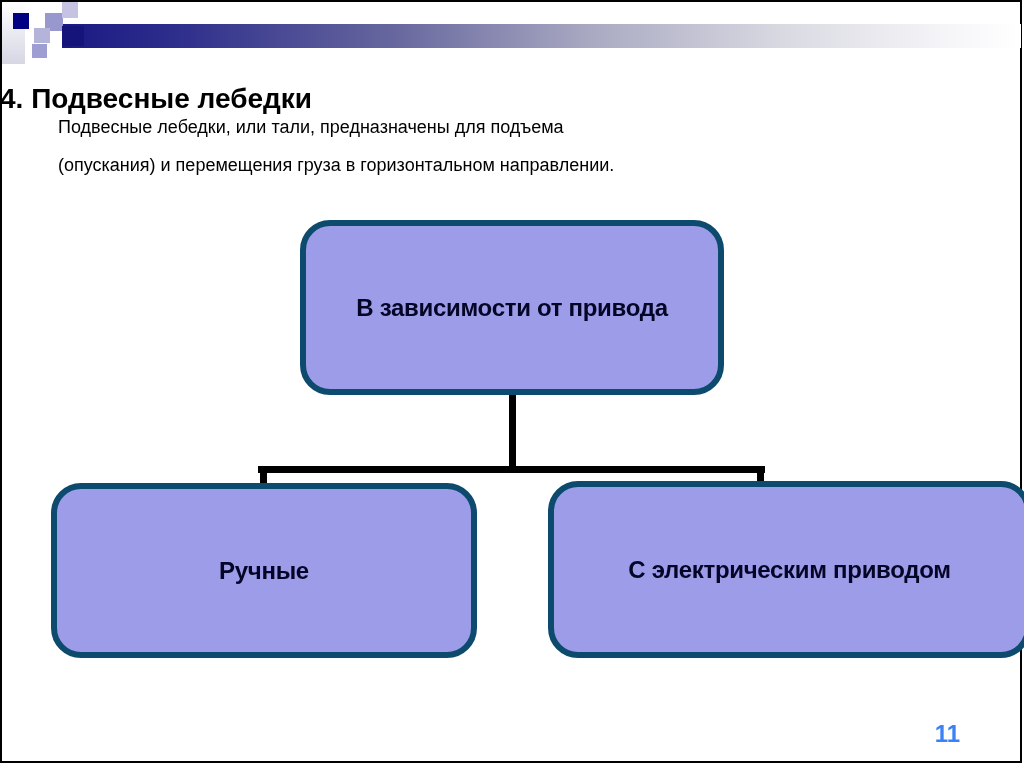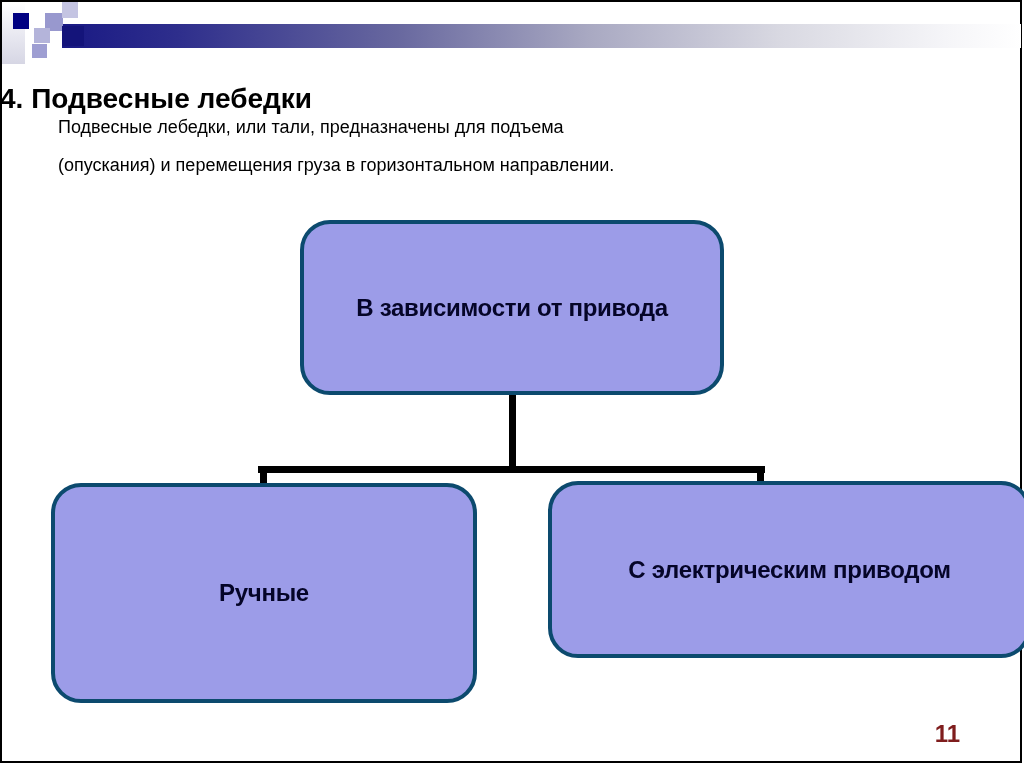--- a/index.html
+++ b/index.html
@@ -36,38 +36,38 @@
     line-height:34px;
   }
   .body-text {
     position:absolute; left:58px; top:108px; width:920px;
     font-size:18px; color:#000000; line-height:38px;
     white-space:pre-line;
   }
   
   .node {
     position:absolute; box-sizing:border-box;
-    background:#9c9ce8; border:4px solid #0c4a6e; border-radius:30px;
+    background:#9c9ce8; border:6px solid #0c4a6e; border-radius:30px;
     display:flex; align-items:center; justify-content:center;
     font-size:24px; font-weight:bold; color:#050528; text-align:center;
     letter-spacing:-0.3px;
   }
   .node-root     { left:300px; top:220px; width:424px; height:175px; }
-  .node-manual   { left:51px;  top:483px; width:426px; height:220px; }
+  .node-manual   { left:51px;  top:483px; width:426px; height:175px; }
   .node-electric { left:548px; top:481px; width:483px; height:177px; }
   
   .conn { position:absolute; background:#000000; }
   .conn-v-root  { left:509px; top:393px; width:7px;  height:80px; }
   .conn-h       { left:258px; top:466px; width:507px; height:7px; }
   .conn-drop-l  { left:260px; top:466px; width:7px;  height:19px; }
   .conn-drop-r  { left:757px; top:466px; width:7px;  height:17px; }
   
   .page-number {
     position:absolute; left:920px; top:720px; width:55px;
-    text-align:center; font-size:24px; font-weight:bold; color:#7f1d1d;
+    text-align:center; font-size:24px; font-weight:bold; color:#3b82f6;
   }
 </style>
 </head>
 <body>
 
 <div class="slide">
   <div class="frame"></div>
 
   <div class="corner-strip"></div>
   <div class="gradient-bar"></div>

